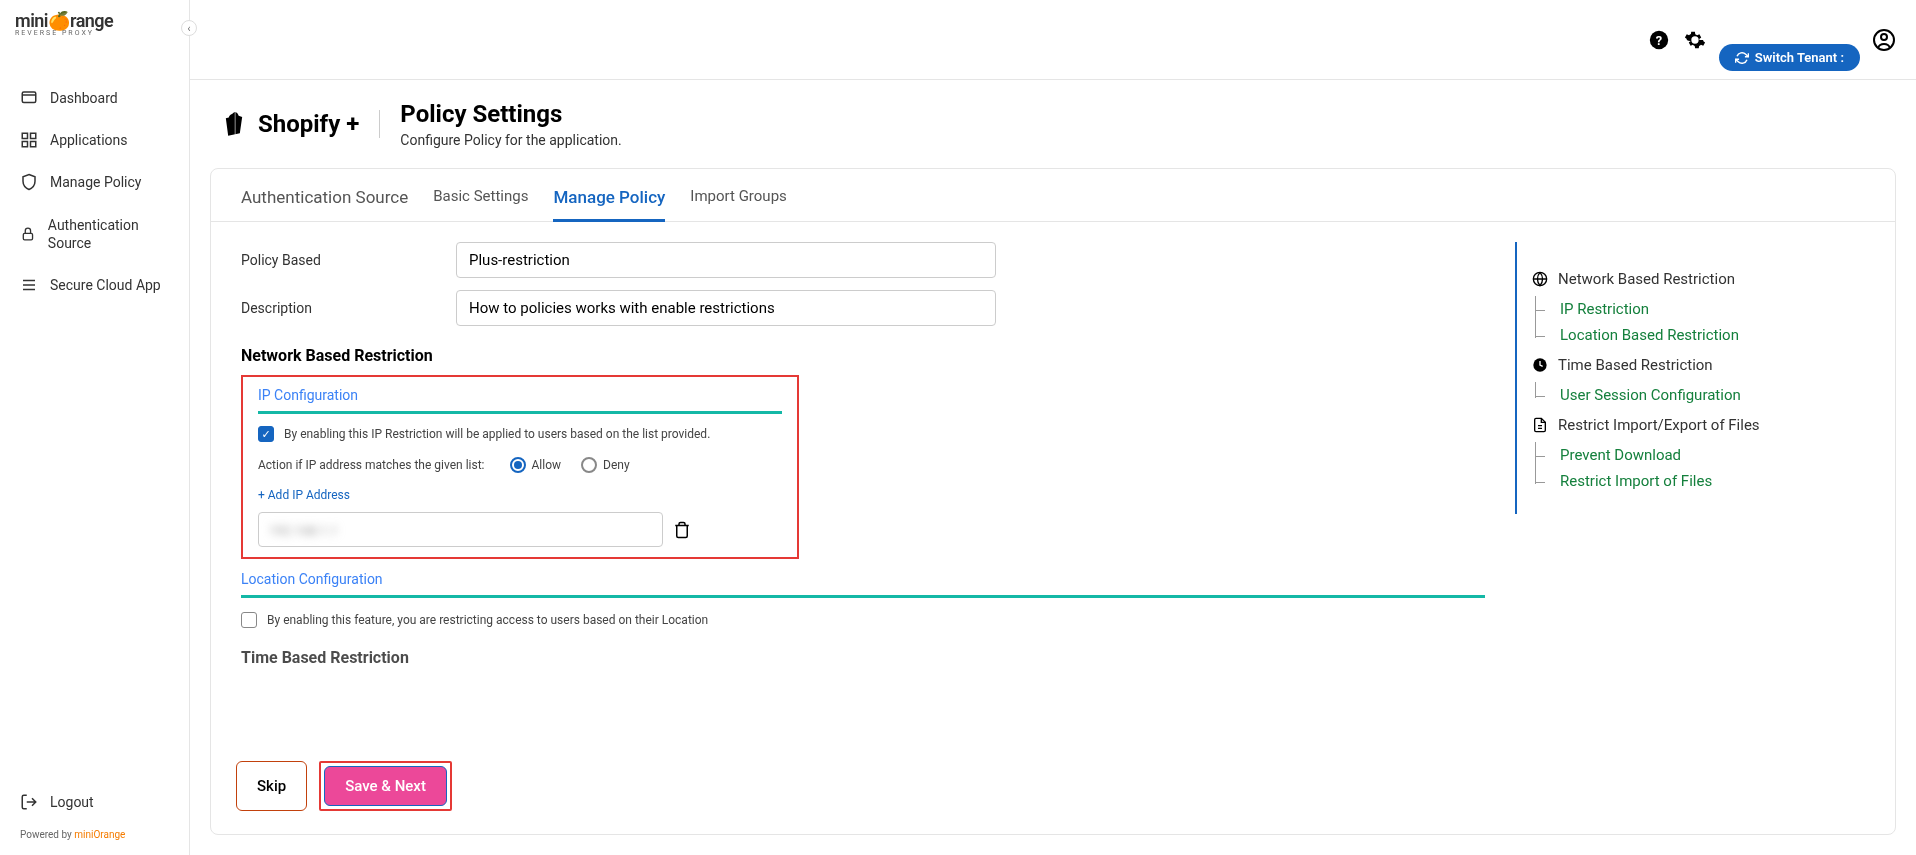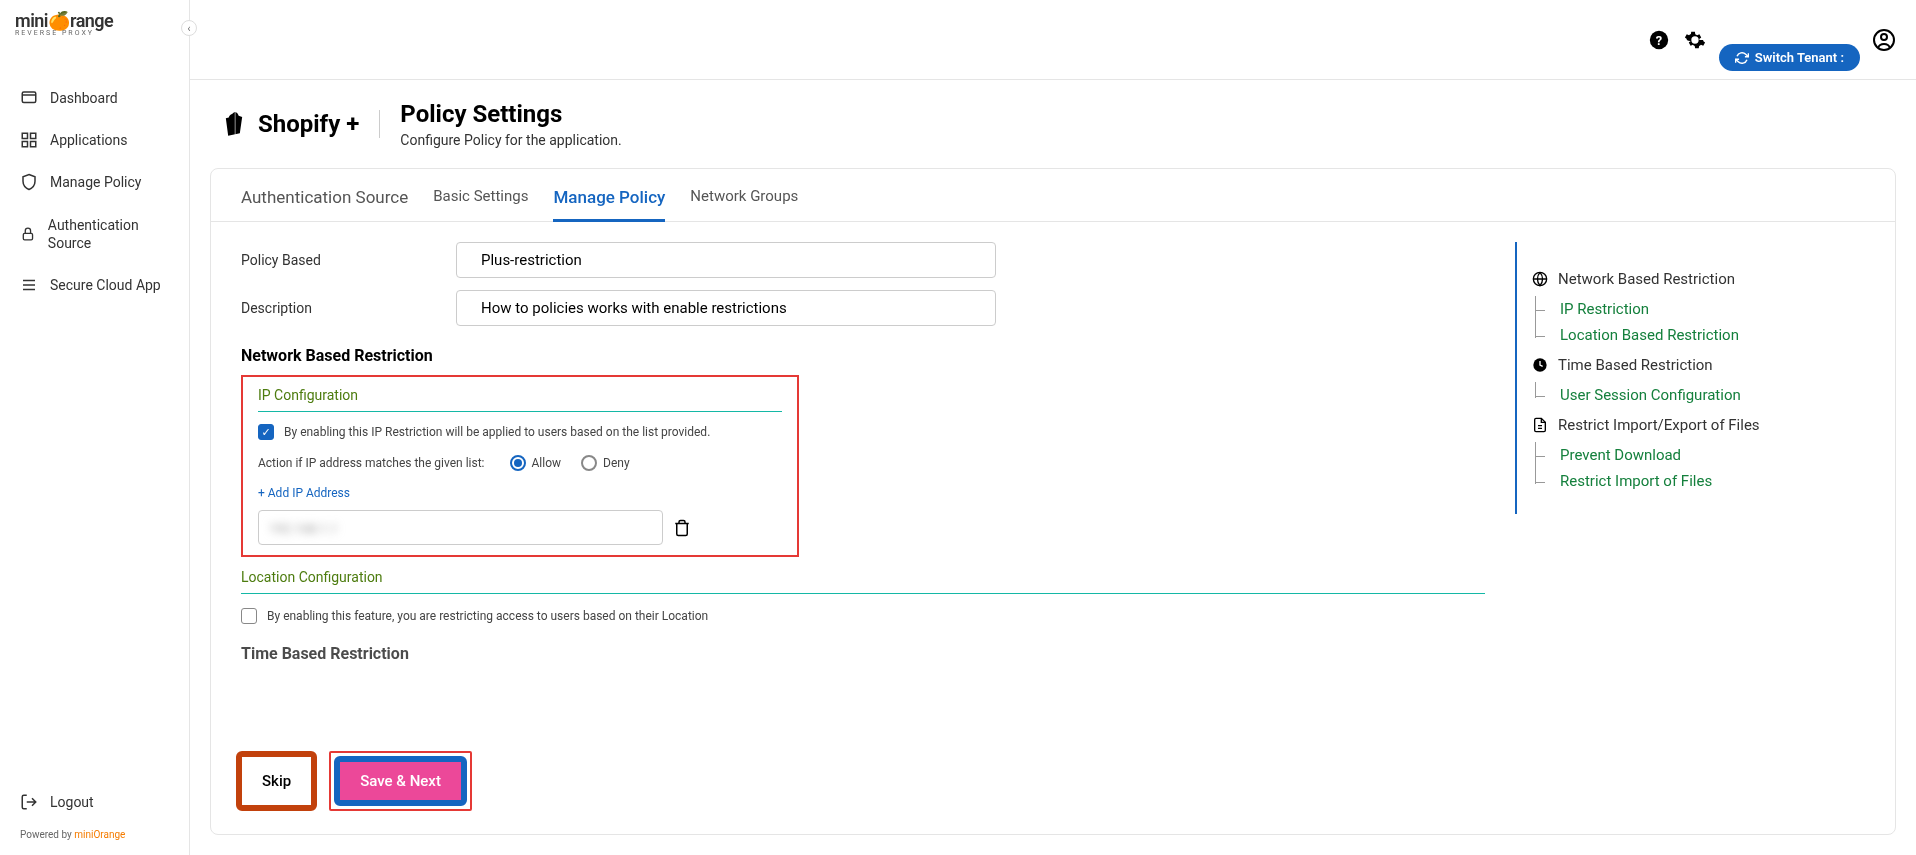--- a/index.html
+++ b/index.html
@@ -227,44 +227,44 @@
       margin-bottom: 12px;
     }
     .form-label {
       width: 215px;
       font-size: 14px;
       color: #333;
     }
     .form-input {
       flex: 1;
       max-width: 540px;
-      padding: 8px 24px;
+      padding: 8px 12px;
       border: 1px solid #ccc;
       border-radius: 4px;
       font-size: 15px;
     }
     .section-title {
       font-size: 16px;
       font-weight: 700;
       color: #000;
       margin: 20px 0 10px;
     }
     .red-box {
       border: 2px solid #e53935;
       padding: 0;
       max-width: 558px;
     }
     .sub-section {
       padding: 10px 15px;
     }
     .sub-title {
       font-size: 14px;
-      color: #4d7c0f;
+      color: #3b82f6;
       padding-bottom: 8px;
-      border-bottom: 1px solid #14b8a6;
+      border-bottom: 3px solid #14b8a6;
       margin-bottom: 12px;
     }
     .checkbox-row {
       display: flex;
       align-items: center;
       gap: 10px;
       font-size: 12px;
       color: #444;
       margin-bottom: 15px;
     }
@@ -411,21 +411,21 @@
       gap: 12px;
       background: #fff;
       padding: 5px;
     }
     .btn {
       padding: 10px 20px;
       border-radius: 6px;
       font-size: 15px;
       font-weight: 500;
       cursor: pointer;
-      border: 6px solid #c2410c;
+      border: 1px solid #c2410c;
       background: #fff;
     }
     .btn-primary {
       background: #ec4899;
       color: #fff;
       border-color: #1565c0;
     }
     .red-border {
       border: 2px solid #e53935;
       padding: 3px;
@@ -546,21 +546,21 @@
       <p>Configure Policy for the application.</p>
     </div>
   </div>
 
   <div class="content-wrapper">
     <div class="card">
       <div class="tabs">
         <div class="tab large">Authentication Source</div>
         <div class="tab">Basic Settings</div>
         <div class="tab large active">Manage Policy</div>
-        <div class="tab">Network Groups</div>
+        <div class="tab">Import Groups</div>
       </div>
 
       <div class="form-area">
         <div class="form-main">
           <div class="form-row">
             <label class="form-label">Policy Based</label>
             <input class="form-input" value="Plus-restriction" style="">
           </div>
           <div class="form-row">
             <label class="form-label">Description</label>

